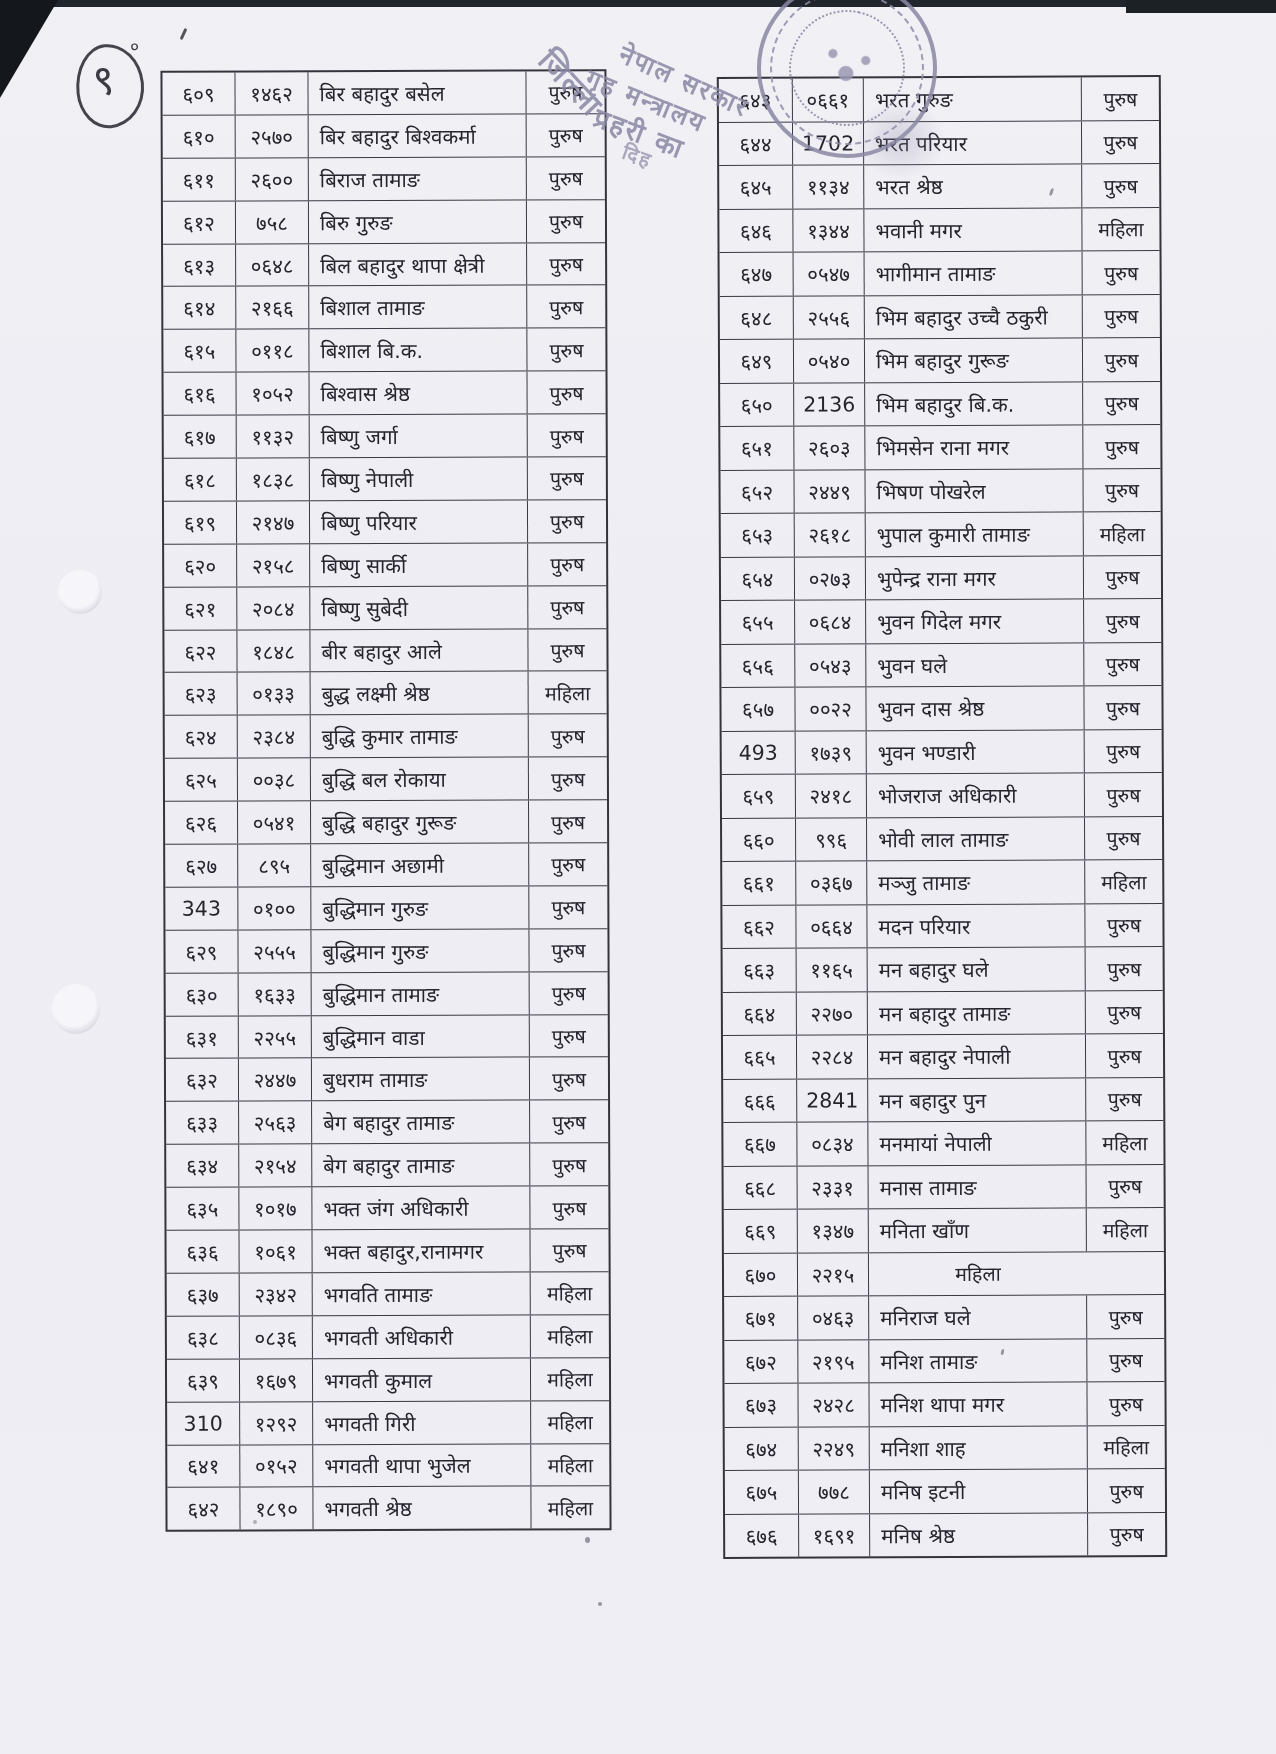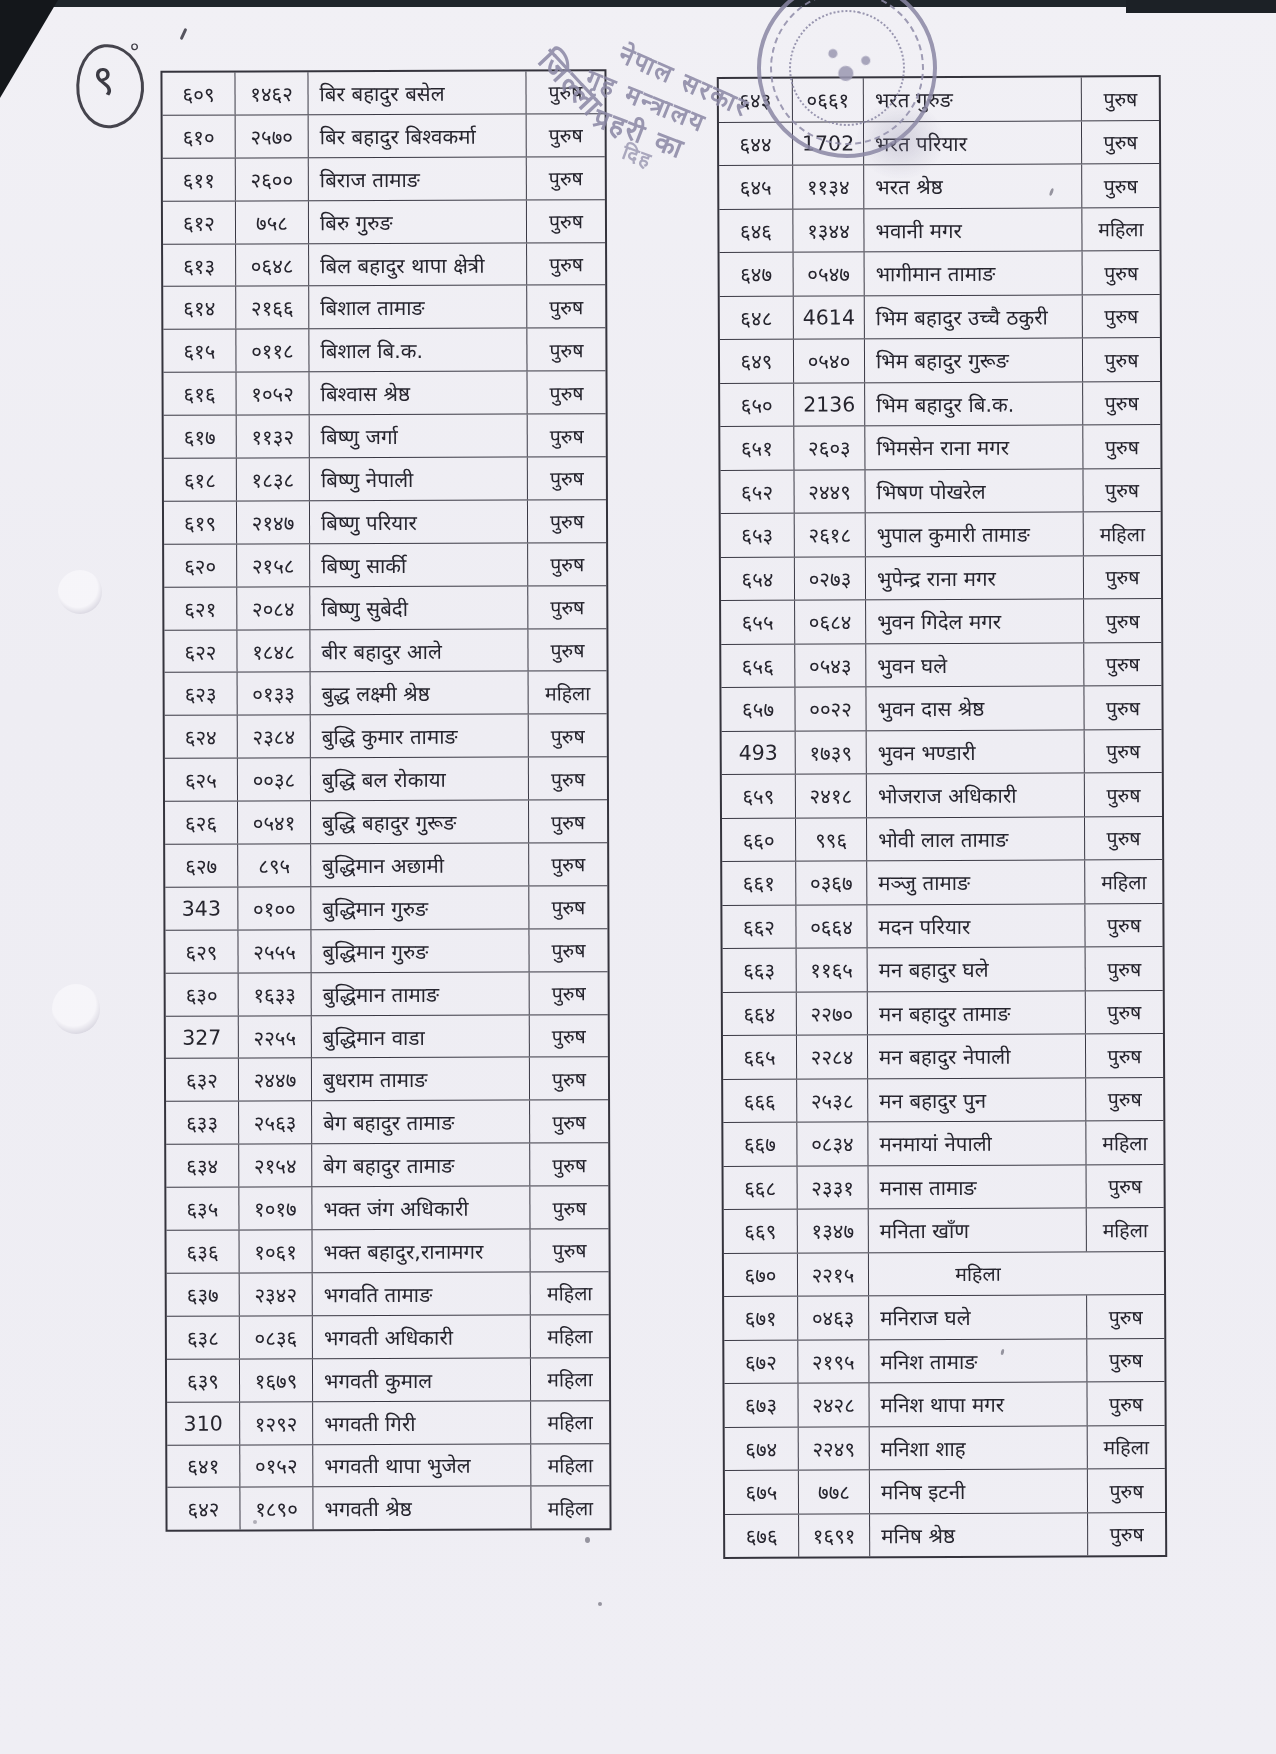--- a/index.html
+++ b/index.html
@@ -230,21 +230,21 @@
         <div class="t-cell cell-name">बुद्धिमान गुरुङ</div>
         <div class="t-cell cell-gender">पुरुष</div>
       </div>
       <div class="t-row">
         <div class="t-cell cell-sn">६३०</div>
         <div class="t-cell cell-roll">१६३३</div>
         <div class="t-cell cell-name">बुद्धिमान तामाङ</div>
         <div class="t-cell cell-gender">पुरुष</div>
       </div>
       <div class="t-row">
-        <div class="t-cell cell-sn">327</div>
+        <div class="t-cell cell-sn">६३१</div>
         <div class="t-cell cell-roll">२२५५</div>
         <div class="t-cell cell-name">बुद्धिमान वाडा</div>
         <div class="t-cell cell-gender">पुरुष</div>
       </div>
       <div class="t-row">
         <div class="t-cell cell-sn">६३२</div>
         <div class="t-cell cell-roll">२४४७</div>
         <div class="t-cell cell-name">बुधराम तामाङ</div>
         <div class="t-cell cell-gender">पुरुष</div>
       </div>
@@ -336,21 +336,21 @@
         <div class="t-cell cell-gender">महिला</div>
       </div>
       <div class="t-row">
         <div class="t-cell cell-sn">६४७</div>
         <div class="t-cell cell-roll">०५४७</div>
         <div class="t-cell cell-name">भागीमान तामाङ</div>
         <div class="t-cell cell-gender">पुरुष</div>
       </div>
       <div class="t-row">
         <div class="t-cell cell-sn">६४८</div>
-        <div class="t-cell cell-roll">4614</div>
+        <div class="t-cell cell-roll">२५५६</div>
         <div class="t-cell cell-name">भिम बहादुर उच्चै ठकुरी</div>
         <div class="t-cell cell-gender">पुरुष</div>
       </div>
       <div class="t-row">
         <div class="t-cell cell-sn">६४९</div>
         <div class="t-cell cell-roll">०५४०</div>
         <div class="t-cell cell-name">भिम बहादुर गुरूङ</div>
         <div class="t-cell cell-gender">पुरुष</div>
       </div>
       <div class="t-row">
@@ -444,21 +444,21 @@
         <div class="t-cell cell-gender">पुरुष</div>
       </div>
       <div class="t-row">
         <div class="t-cell cell-sn">६६५</div>
         <div class="t-cell cell-roll">२२८४</div>
         <div class="t-cell cell-name">मन बहादुर नेपाली</div>
         <div class="t-cell cell-gender">पुरुष</div>
       </div>
       <div class="t-row">
         <div class="t-cell cell-sn">६६६</div>
-        <div class="t-cell cell-roll">२५३८</div>
+        <div class="t-cell cell-roll">2841</div>
         <div class="t-cell cell-name">मन बहादुर पुन</div>
         <div class="t-cell cell-gender">पुरुष</div>
       </div>
       <div class="t-row">
         <div class="t-cell cell-sn">६६७</div>
         <div class="t-cell cell-roll">०८३४</div>
         <div class="t-cell cell-name">मनमायां नेपाली</div>
         <div class="t-cell cell-gender">महिला</div>
       </div>
       <div class="t-row">

